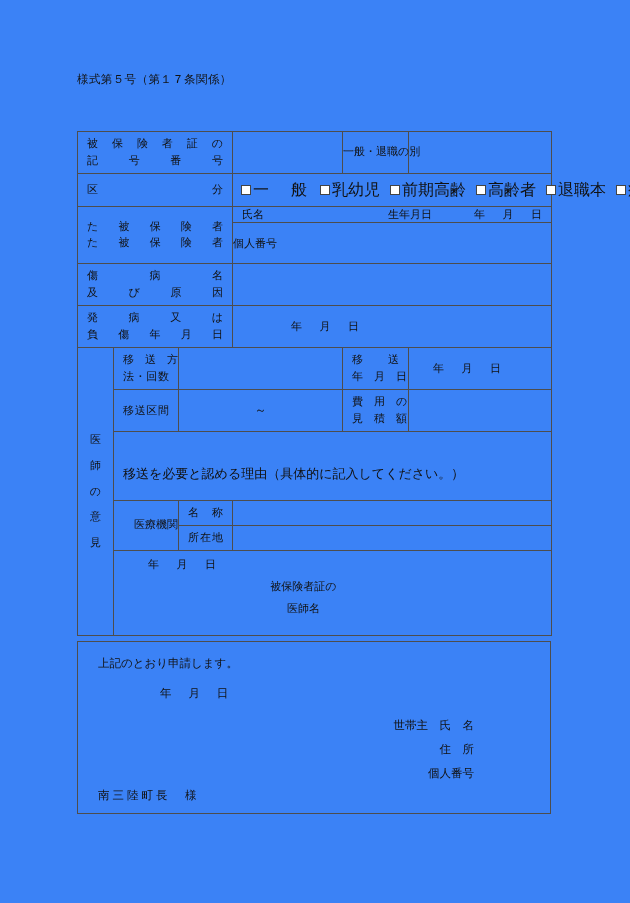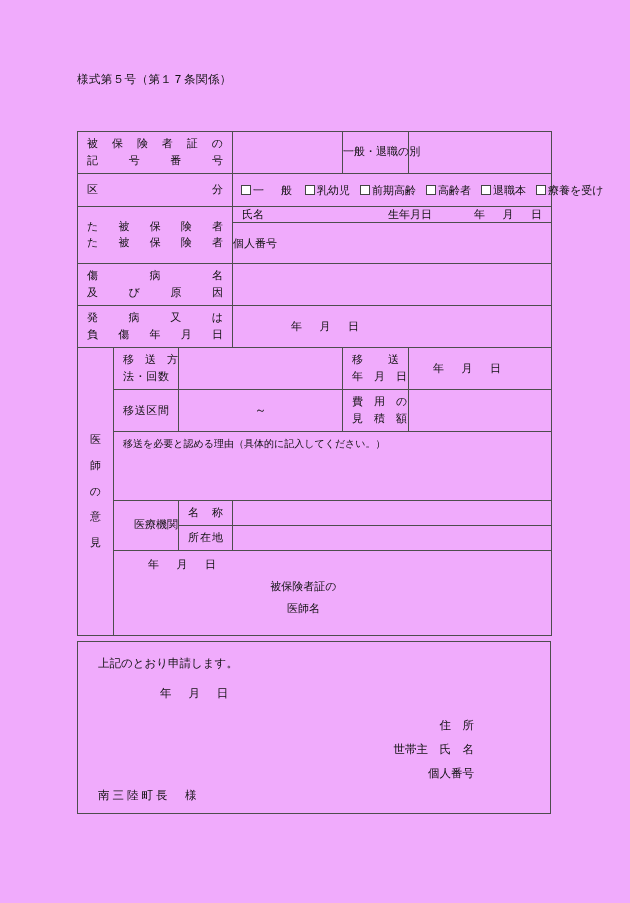--- a/index.html
+++ b/index.html
@@ -15,21 +15,21 @@
     font-family: "DejaVu Serif", "Liberation Serif", serif;
     color: #111111;
     overflow: hidden;
   }
 
   .page {
     position: absolute;
     left: 0; top: 0;
     width: 630px;
     height: 903px;
-    background: #f0abfc;
+    background: #3b82f6;
   }
 
   
   .form-no {
     position: absolute;
     left: 77px;
     top: 72px;
     font-size: 11.5px;
     letter-spacing: 0.4px;
     white-space: nowrap;
@@ -101,21 +101,21 @@
     letter-spacing: 0;
   }
   .vert span { display: block; }
 
   
   .kubun-row {
     display: flex;
     align-items: flex-end;
     padding: 0 8px;
     white-space: nowrap;
-    font-size: 11px;
+    font-size: 16px;
   }
   .chk-item {
     display: inline-flex;
     align-items: center;
     margin-right: 10px;
   }
   .chk-item:last-child { margin-right: 0; }
   .chk-box {
     display: inline-block;
     width: 8px;
@@ -146,22 +146,23 @@
   .name-line .bd-lbl { padding-right: 42px; }
 
   .tilde {
     display: block;
     text-align: center;
     font-size: 12px;
   }
 
   .reason-text {
     padding: 5px 9px 0 9px;
-    font-size: 10px;
-    white-space: nowrap;
+    font-size: 13px;
+    white-space: nowrap;
+    margin-top: 28px;
   }
 
   .sig-block {
     padding: 4px 0 8px 0;
     font-size: 11px;
   }
   .sig-date {
     padding-left: 34px;
     line-height: 1.9;
   }
@@ -432,21 +433,21 @@
 
     <div class="decl-date">
       <span class="ymd">
         <i>年</i>
         <i>月</i>
         <i>日</i>
       </span>
     </div>
 
     <div class="decl-fields">
+      <div>世帯主　氏　名</div>
       <div>住　所</div>
-      <div>世帯主　氏　名</div>
       <div>個人番号</div>
     </div>
 
     <div class="decl-mayor">南三陸町長　様</div>
   </div>
 
 </div>
 
 </body></html>

